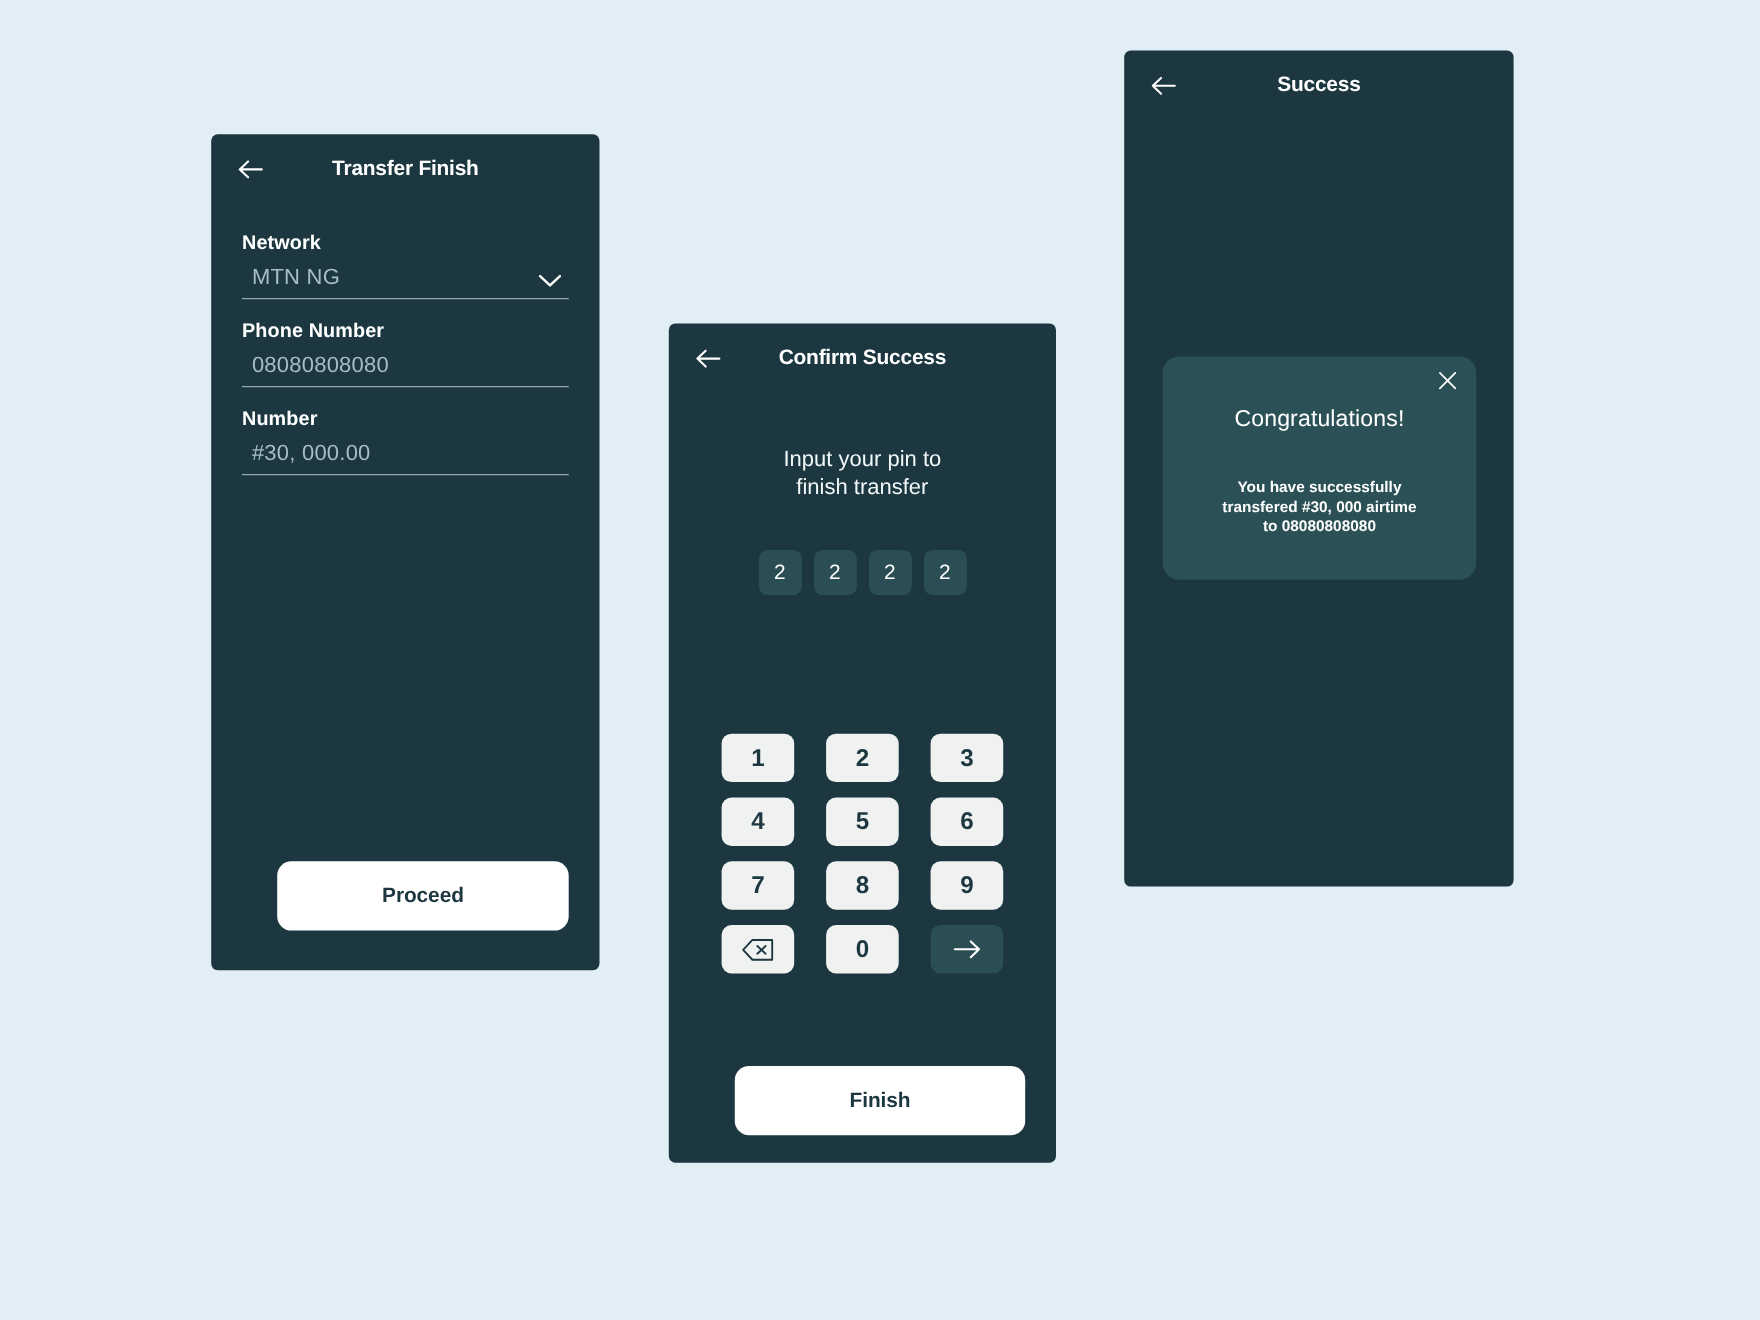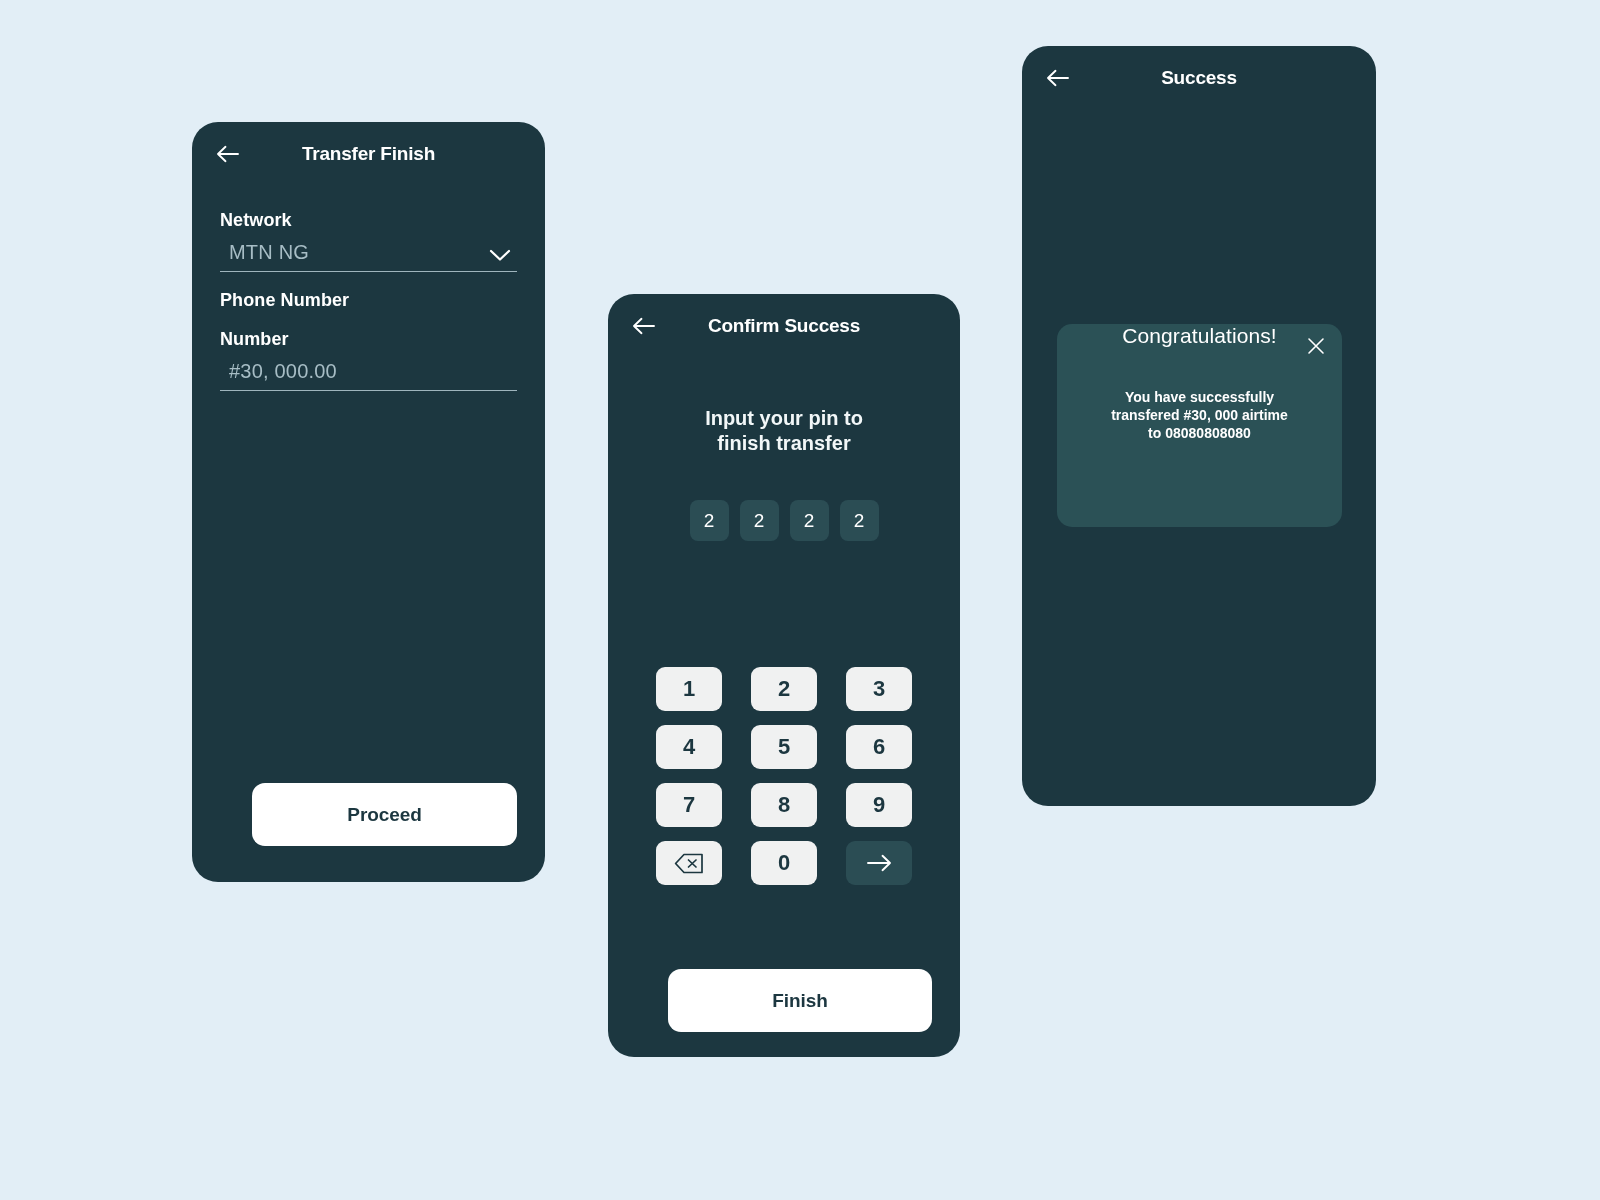--- a/index.html
+++ b/index.html
@@ -13,21 +13,21 @@
   body {
     background: #e2eef6;
     font-family: "Liberation Sans", sans-serif;
     position: relative;
     -webkit-font-smoothing: antialiased;
   }
 
   .phone {
     position: absolute;
     background: #1c3740;
-    border-radius: 26px;
+    border-radius: 6px;
     overflow: hidden;
   }
 
   
   #screen-transfer { left: 192px; top: 122px; width: 353px; height: 760px; }
 
   
   #screen-confirm  { left: 608px; top: 294px; width: 352px; height: 763px; }
 
   
@@ -112,21 +112,21 @@
   #proceed-btn { bottom: 36px; }
   #finish-btn  { bottom: 25px; }
 
   
   .pin-prompt {
     margin-top: 48px;
     text-align: center;
     color: #f2f7f8;
     font-size: 20px;
     line-height: 25px;
-    font-weight: 700;
+    font-weight: 400;
   }
 
   .pin-boxes {
     margin-top: 44px;
     display: flex;
     justify-content: center;
     gap: 11px;
   }
   .pin-box {
     width: 39px; height: 41px;
@@ -183,20 +183,21 @@
   }
   .modal-close {
     position: absolute;
     top: 10px;
     right: 12px;
     width: 28px; height: 28px;
     display: flex; align-items: center; justify-content: center;
     cursor: pointer;
   }
   .modal-title {
+    margin-top: 45px;
     text-align: center;
     color: #ffffff;
     font-size: 21px;
     font-weight: 400;
     letter-spacing: 0.1px;
   }
   .modal-msg {
     margin-top: 40px;
     text-align: center;
     color: #ffffff;
@@ -231,20 +232,23 @@
         <span class="chevron">
           <svg width="22" height="13" viewBox="0 0 22 13" fill="none">
             <path d="M2 2L11 10.5L20 2" stroke="#ffffff" stroke-width="2.2" stroke-linecap="round" stroke-linejoin="round"></path>
           </svg>
         </span>
       </div>
     </div>
 
     <div class="field">
       <div class="field-label">Phone Number</div>
+      <div class="field-control">
+        <span class="field-value">08080808080</span>
+      </div>
     </div>
 
     <div class="field">
       <div class="field-label">Number</div>
       <div class="field-control">
         <span class="field-value">#30, 000.00</span>
       </div>
     </div>
 
   </div>

